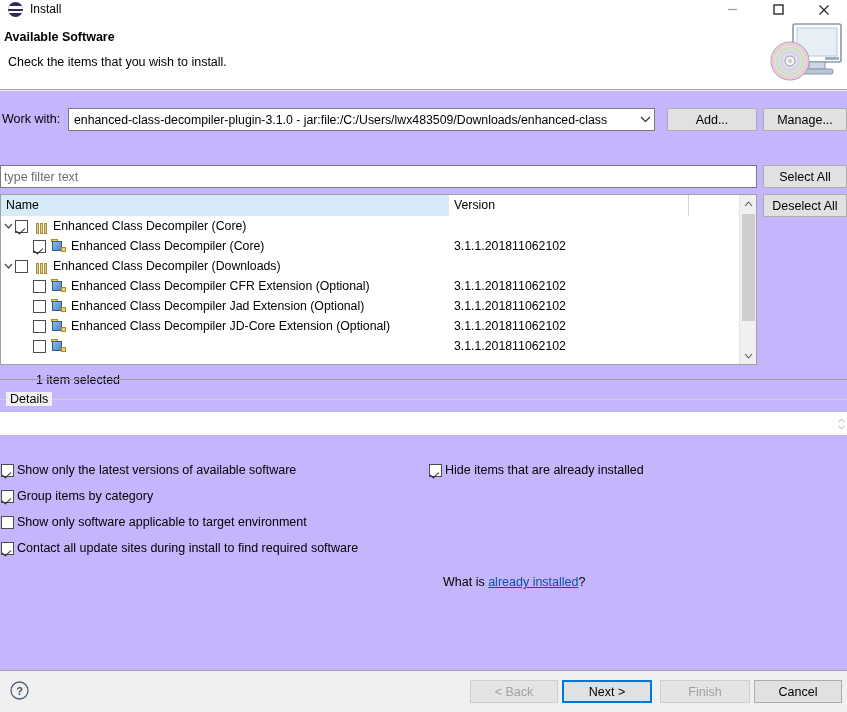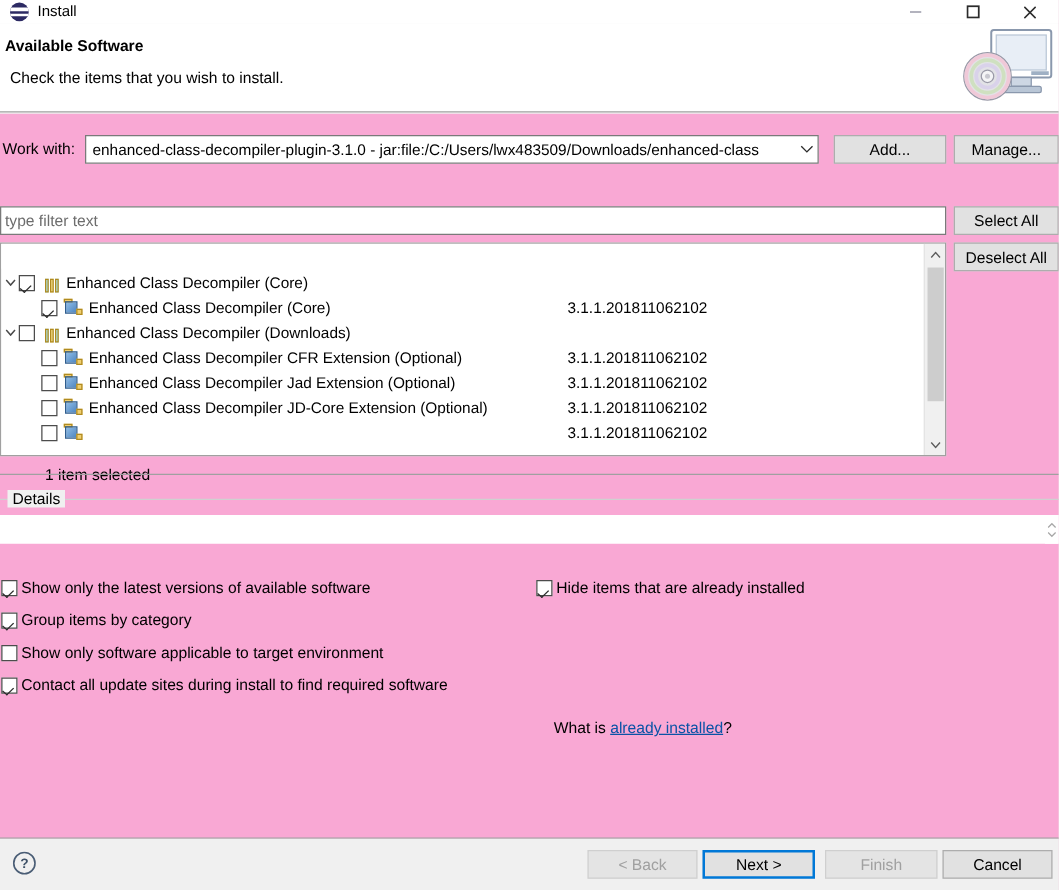--- a/index.html
+++ b/index.html
@@ -96,21 +96,21 @@
     right: 4px; top: 3px;
     width: 80px; height: 64px;
   }
 
   
   .body-area {
     position: absolute;
     left: 0; top: 91px;
     width: 847px;
     height: 580px;
-    background: #f9a8d4;
+    background: #c4b5fd;
   }
 
   
   .workwith-row {
     position: absolute;
     left: 0; top: 17px;
     width: 847px; height: 24px;
   }
   .workwith-label {
     position: absolute;
@@ -523,20 +523,22 @@
     </div>
     <button class="btn btn-add">Add...</button>
     <button class="btn btn-manage">Manage...</button>
     <button class="btn btn-selectall">Select All</button>
     <button class="btn btn-deselectall">Deselect All</button>
 
     <input class="filter-input" type="text" placeholder="type filter text" style="">
 
     <div class="tree-wrap">
       <div class="tree-header">
+        <div class="th th-name">Name</div>
+        <div class="th th-version">Version</div>
         <div class="th th-blank"></div>
       </div>
       <div class="tree-body" id="tree-body">
           <div class="row">
             <div class="row-name">
               <span class="chevron">
                 <svg width="9" height="6" viewBox="0 0 9 6">
                   <path d="M1 1 L4.5 5 L8 1" fill="none" stroke="#4a4a4a" stroke-width="1.2"></path>
                 </svg>
               </span>

